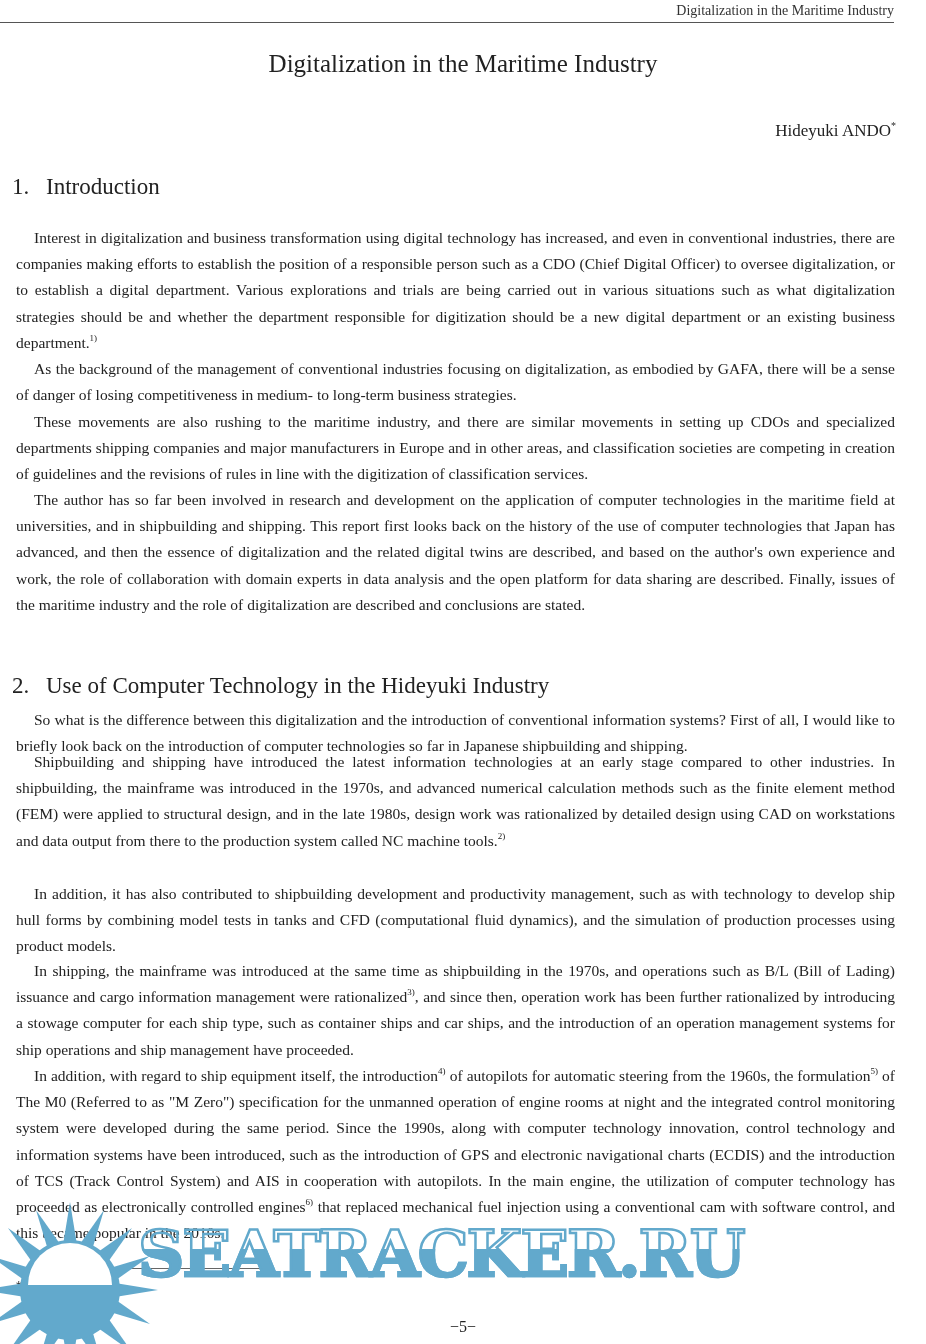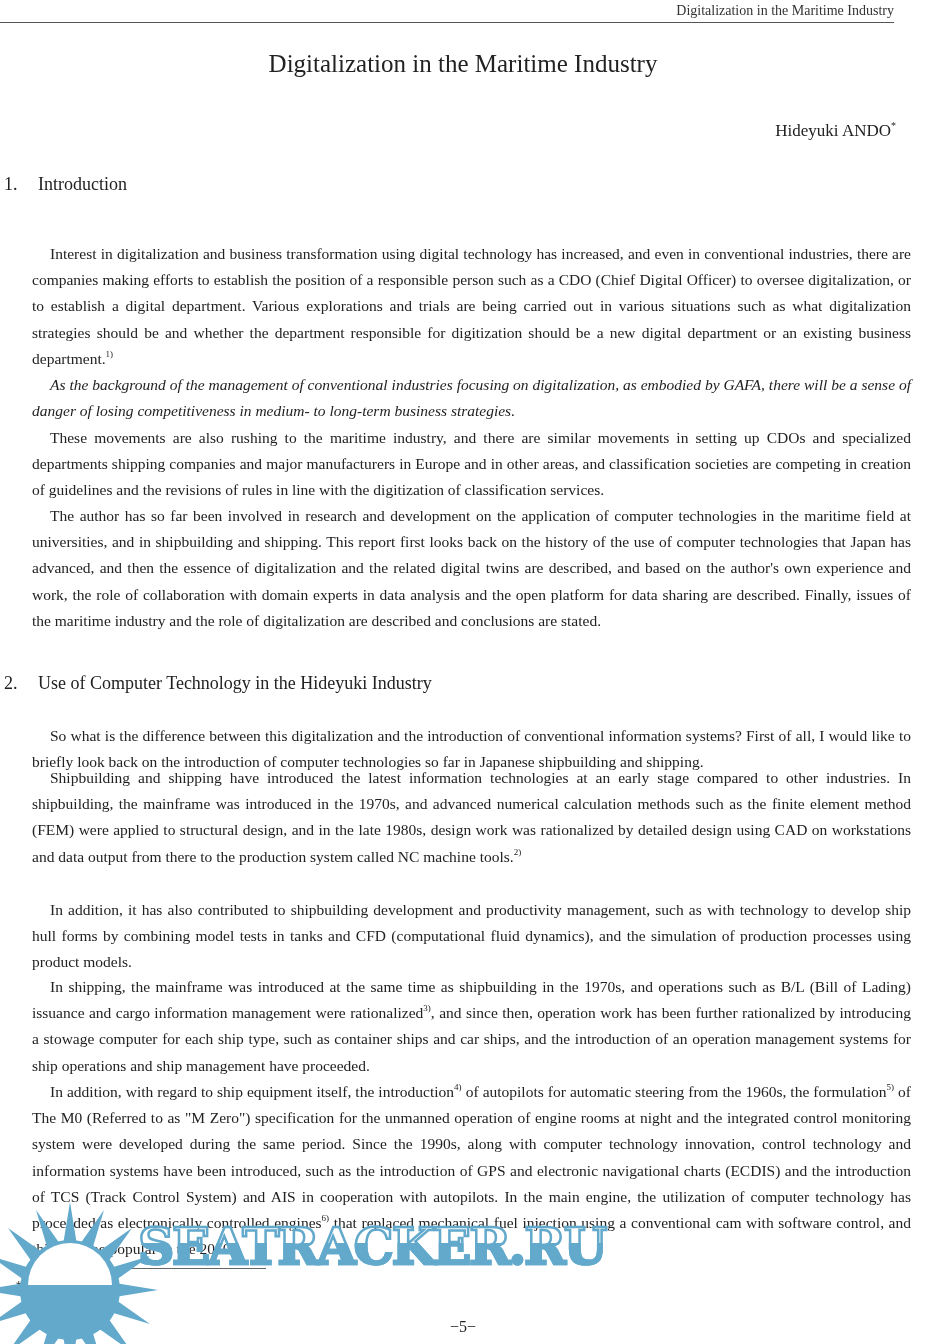--- a/index.html
+++ b/index.html
@@ -5,49 +5,49 @@
   html, body { margin:0; padding:0; background:#fff; }
   body { width:926px; height:1344px; position:relative; overflow:hidden;
          font-family:"Liberation Serif","DejaVu Serif",serif; color:#222; }
   .running-head { position:absolute; left:0; right:32px; top:0; height:22px;
          border-bottom:1.5px solid #555; text-align:right; font-size:14px;
          line-height:22px; color:#333; }
   .title { position:absolute; top:50px; left:0; width:926px; text-align:center;
          font-size:25px; color:#222; }
   .author { position:absolute; top:120px; right:30px; font-size:17px;font-family:Liberation Serif, serif; }
   .author sup { font-size:10px; }
-  .section { position:absolute; left:4px; font-size:18px; }
+  .section { position:absolute; left:12px; font-size:23px; }
   .section .num { display:inline-block; width:34px; }
   .para { position:absolute; left:16px; width:879px; font-size:15.5px;
-          line-height:26.2px; text-align:justify; text-indent:18px; margin:16px; }
+          line-height:26.2px; text-align:justify; text-indent:18px; margin:0; }
   sup.ref { font-size:9px; vertical-align:7px; line-height:0; }
   .footnote-rule { position:absolute; left:16px; top:1268px; width:250px; border-top:1px solid #666; }
   .footnote { position:absolute; left:16px; top:1278px; font-family:"Liberation Sans",sans-serif;
          font-size:14px; color:#333; }
   .page-num { position:absolute; top:1318px; left:0; width:926px; text-align:center; font-size:16px; }
   .watermark { position:absolute; left:0; top:1195px; width:926px; height:149px; pointer-events:none; }
   .wm-text { position:absolute; left:138px; top:1222px; font-family:"DejaVu Serif",serif;
-         font-weight:bold; font-size:50px; letter-spacing:-2px; color:transparent;
+         font-weight:bold; font-size:64px; letter-spacing:-2px; color:transparent;
          -webkit-text-stroke:2.5px #62a9cc; line-height:1;
          background:linear-gradient(to bottom, transparent 42%, #62a9cc 42%);
          -webkit-background-clip:text; background-clip:text; }
 </style>
 </head>
 <body>
 
 <div class="running-head">Digitalization in the Maritime Industry</div>
 
 <div class="title">Digitalization in the Maritime Industry</div>
 
 <div class="author"><span>Hideyuki ANDO</span><sup>*</sup></div>
 
 <div class="section" style="top:174px;"><span class="num">1.</span><span>Introduction</span></div>
 
 <p class="para" style="top:225px;"><span>Interest in digitalization and business transformation using digital technology has increased, and even in conventional industries, there are companies making efforts to establish the position of a responsible person such as a CDO (Chief Digital Officer) to oversee digitalization, or to establish a digital department. Various explorations and trials are being carried out in various situations such as what digitalization strategies should be and whether the department responsible for digitization should be a new digital department or an existing business department.</span><sup class="ref">1)</sup></p>
-<p class="para" style="top:356px;font-style:italic;">As the background of the management of conventional industries focusing on digitalization, as embodied by GAFA, there will be a sense of danger of losing competitiveness in medium- to long-term business strategies.</p>
+<p class="para" style="top:356px;">As the background of the management of conventional industries focusing on digitalization, as embodied by GAFA, there will be a sense of danger of losing competitiveness in medium- to long-term business strategies.</p>
 <p class="para" style="top:409px;">These movements are also rushing to the maritime industry, and there are similar movements in setting up CDOs and specialized departments shipping companies and major manufacturers in Europe and in other areas, and classification societies are competing in creation of guidelines and the revisions of rules in line with the digitization of classification services.</p>
 <p class="para" style="top:487px;">The author has so far been involved in research and development on the application of computer technologies in the maritime field at universities, and in shipbuilding and shipping. This report first looks back on the history of the use of computer technologies that Japan has advanced, and then the essence of digitalization and the related digital twins are described, and based on the author's own experience and work, the role of collaboration with domain experts in data analysis and the open platform for data sharing are described. Finally, issues of the maritime industry and the role of digitalization are described and conclusions are stated.</p>
 
 <div class="section" style="top:673px;"><span class="num">2.</span><span>Use of Computer Technology in the Hideyuki Industry</span></div>
 
 <p class="para" style="top:707px;">So what is the difference between this digitalization and the introduction of conventional information systems? First of all, I would like to briefly look back on the introduction of computer technologies so far in Japanese shipbuilding and shipping.</p>
 <p class="para" style="top:749px;"><span>Shipbuilding and shipping have introduced the latest information technologies at an early stage compared to other industries. In shipbuilding, the mainframe was introduced in the 1970s, and advanced numerical calculation methods such as the finite element method (FEM) were applied to structural design, and in the late 1980s, design work was rationalized by detailed design using CAD on workstations and data output from there to the production system called NC machine tools.</span><sup class="ref">2)</sup></p>
 <p class="para" style="top:881px;">In addition, it has also contributed to shipbuilding development and productivity management, such as with technology to develop ship hull forms by combining model tests in tanks and CFD (computational fluid dynamics), and the simulation of production processes using product models.</p>
 <p class="para" style="top:958px;"><span>In shipping, the mainframe was introduced at the same time as shipbuilding in the 1970s, and operations such as B/L (Bill of Lading) issuance and cargo information management were rationalized</span><sup class="ref">3)</sup><span>, and since then, operation work has been further rationalized by introducing a stowage computer for each ship type, such as container ships and car ships, and the introduction of an operation management systems for ship operations and ship management have proceeded.</span></p>
 <p class="para" style="top:1063px;"><span>In addition, with regard to ship equipment itself, the introduction</span><sup class="ref">4)</sup><span> of autopilots for automatic steering from the 1960s, the formulation</span><sup class="ref">5)</sup><span> of The M0 (Referred to as "M Zero") specification for the unmanned operation of engine rooms at night and the integrated control monitoring system were developed during the same period. Since the 1990s, along with computer technology innovation, control technology and information systems have been introduced, such as the introduction of GPS and electronic navigational charts (ECDIS) and the introduction of TCS (Track Control System) and AIS in cooperation with autopilots. In the main engine, the utilization of computer technology has proceeded as electronically controlled engines</span><sup class="ref">6)</sup><span> that replaced mechanical fuel injection using a conventional cam with software control, and this became popular in the 2010s.</span></p>

